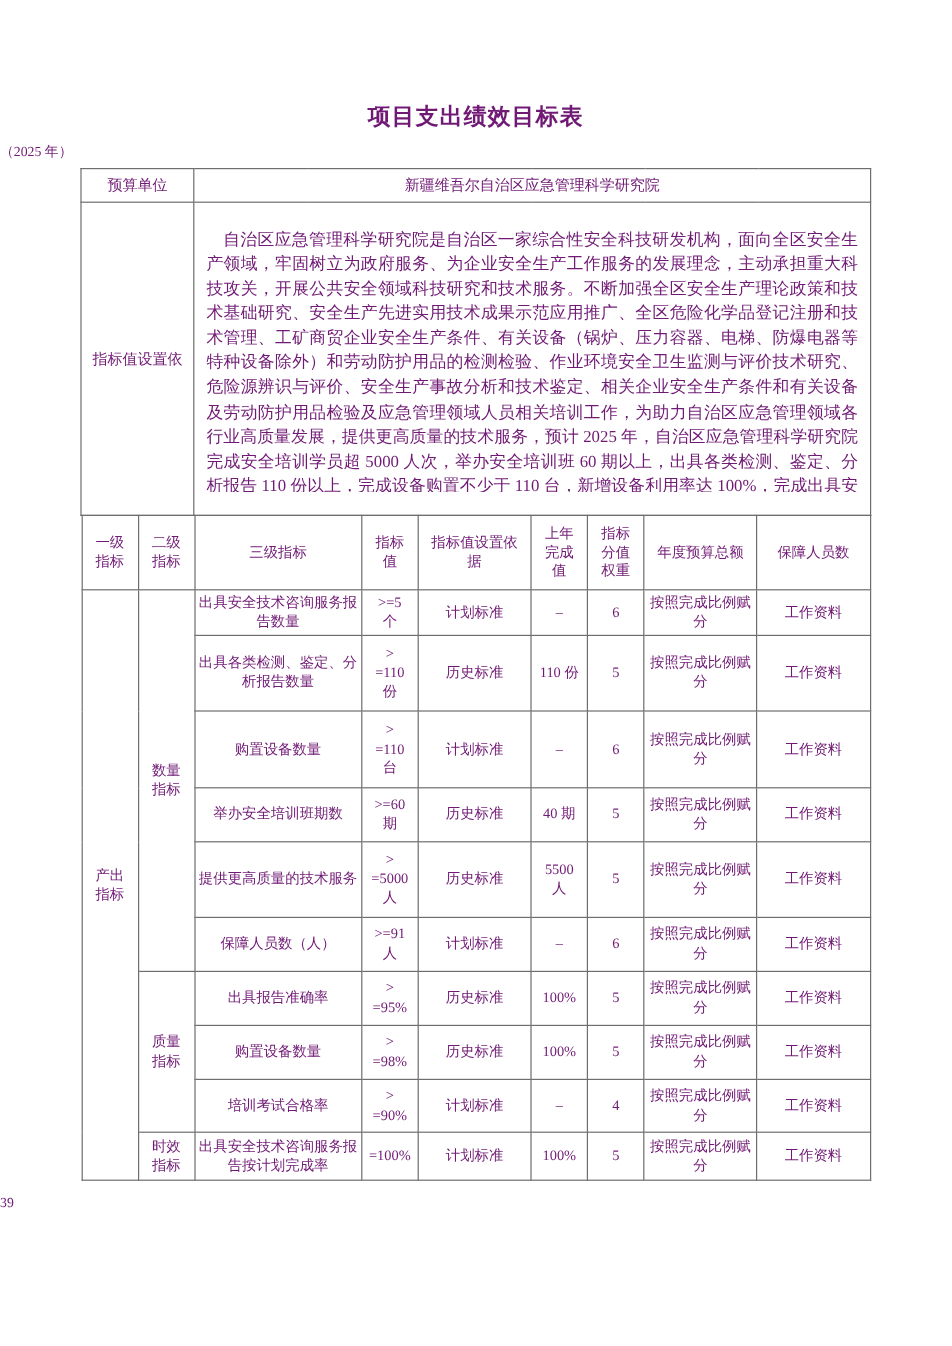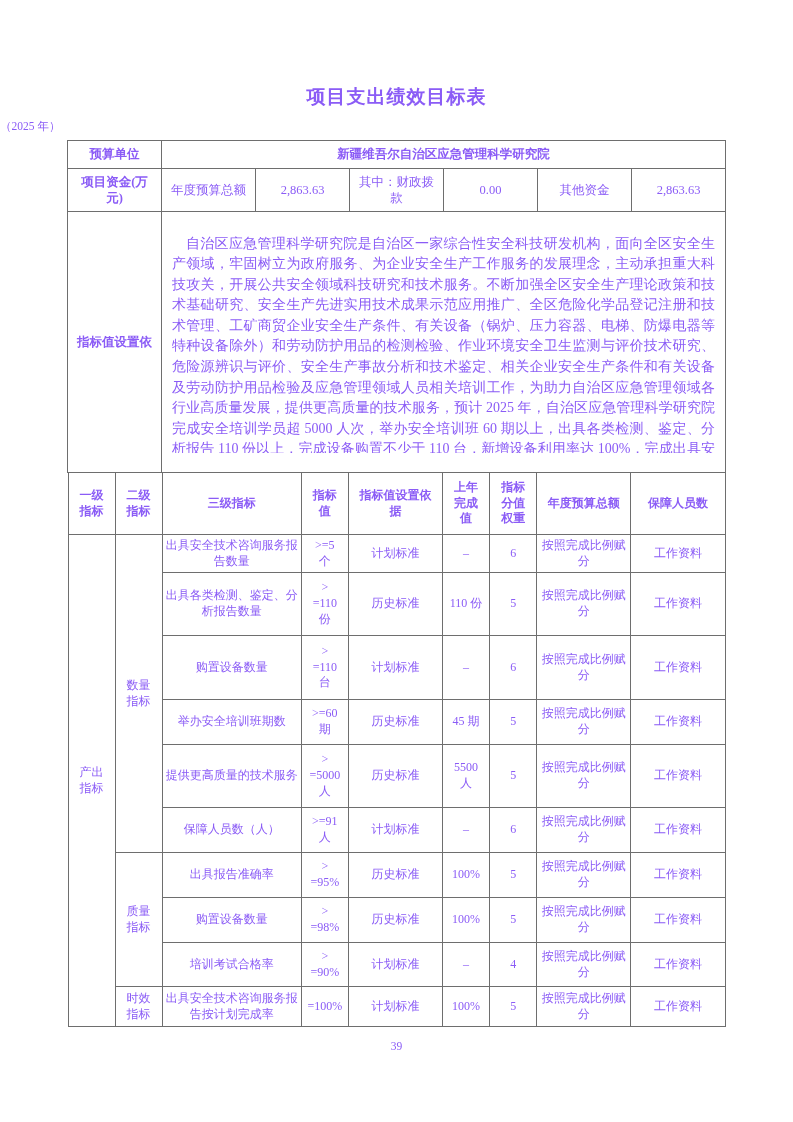--- a/index.html
+++ b/index.html
@@ -3,21 +3,21 @@
 <meta charset="utf-8">
 <style>
   html,body { margin:0; padding:0; }
   body { background:#fff; }
   .page {
     position:relative;
     width:793px; height:1122px;
     margin:0 auto;
     background:#ffffff;
     font-family:"Liberation Serif", serif;
-    color:#8b5cf6;
+    color:#701a75;
     overflow:hidden;
   }
   .doc-title {
     margin:0; padding-top:84px;
     text-align:center;
     font-size:19px; font-weight:700;
     letter-spacing:1px;
   }
   .doc-subtitle {
     margin-top:9px;
@@ -29,33 +29,33 @@
     border:1px solid #6e6e6e;
     text-align:center; vertical-align:middle;
     white-space:pre-line;
     padding:1px 2px;
     font-size:12px; line-height:1.32;
     overflow:hidden;
   }
   .top-table { width:658px; margin-top:6px; }
   .top-table td { font-size:12.5px; }
   .ind-table { width:658px; margin-top:-1px; }
-  .bold { font-weight:700; }
+  .bold { font-weight:400; }
   .goal-cell {
     text-align:justify; vertical-align:top;
     padding:5px 10px 3px 10px;
   }
   .goal-text {
     font-size:14px; line-height:20.6px;
     text-indent:1em;
     white-space:normal;
     text-align:justify;
     max-height:219px; overflow:hidden;
   }
-  .page-number { margin-top:13px; text-align:center; font-size:11.5px; }
+  .page-number { margin-top:13px; text-align:left; font-size:11.5px; }
 </style>
 </head>
 <body>
 
 <div class="page">
 
   <h1 class="doc-title">项目支出绩效目标表</h1>
   <div class="doc-subtitle">（2025 年）</div>
 
   <table class="top-table">
@@ -65,31 +65,20 @@
         <col style="width:94px">
         <col style="width:94px">
       <col style="width:94px">
         <col style="width:94px">
         <col style="width:94px">
     </colgroup>
     <tbody>
         <tr style="height:28px">
       <td class="bold">预算单位</td>
       <td colspan="6" class="bold">新疆维吾尔自治区应急管理科学研究院</td>
-    </tr>
-    <tr style="height:43px">
-      <td class="bold">项目资金(万
-元)</td>
-      <td>年度预算总额</td>
-      <td>2,863.63</td>
-      <td>其中：财政拨
-款</td>
-      <td>0.00</td>
-      <td>其他资金</td>
-      <td>2,863.63</td>
     </tr>
     <tr style="height:229px">
       <td class="bold">指标值设置依</td>
       <td colspan="6" class="goal-cell">
         <div class="goal-text">自治区应急管理科学研究院是自治区一家综合性安全科技研发机构，面向全区安全生产领域，牢固树立为政府服务、为企业安全生产工作服务的发展理念，主动承担重大科技攻关，开展公共安全领域科技研究和技术服务。不断加强全区安全生产理论政策和技术基础研究、安全生产先进实用技术成果示范应用推广、全区危险化学品登记注册和技术管理、工矿商贸企业安全生产条件、有关设备（锅炉、压力容器、电梯、防爆电器等特种设备除外）和劳动防护用品的检测检验、作业环境安全卫生监测与评价技术研究、危险源辨识与评价、安全生产事故分析和技术鉴定、相关企业安全生产条件和有关设备及劳动防护用品检验及应急管理领域人员相关培训工作，为助力自治区应急管理领域各行业高质量发展，提供更高质量的技术服务，预计 2025 年，自治区应急管理科学研究院完成安全培训学员超 5000 人次，举办安全培训班 60 期以上，出具各类检测、鉴定、分析报告 110 份以上，完成设备购置不少于 110 台，新增设备利用率达 100%，完成出具安全技术咨询服务报告 5 个以上，保障人员数不低于 91 人。</div>
       </td>
     </tr>
   </tbody>
     </table>
 
@@ -164,21 +153,21 @@
       <td>6</td>
       <td>按照完成比例赋
 分</td>
       <td>工作资料</td>
     </tr>
     <tr style="height:45px">
       <td>举办安全培训班期数</td>
       <td>&gt;=60
 期</td>
       <td>历史标准</td>
-      <td>45 期</td>
+      <td>40 期</td>
       <td>5</td>
       <td>按照完成比例赋
 分</td>
       <td>工作资料</td>
     </tr>
     <tr style="height:63px">
       <td>提供更高质量的技术服务</td>
       <td>&gt;
 =5000
 人</td>

